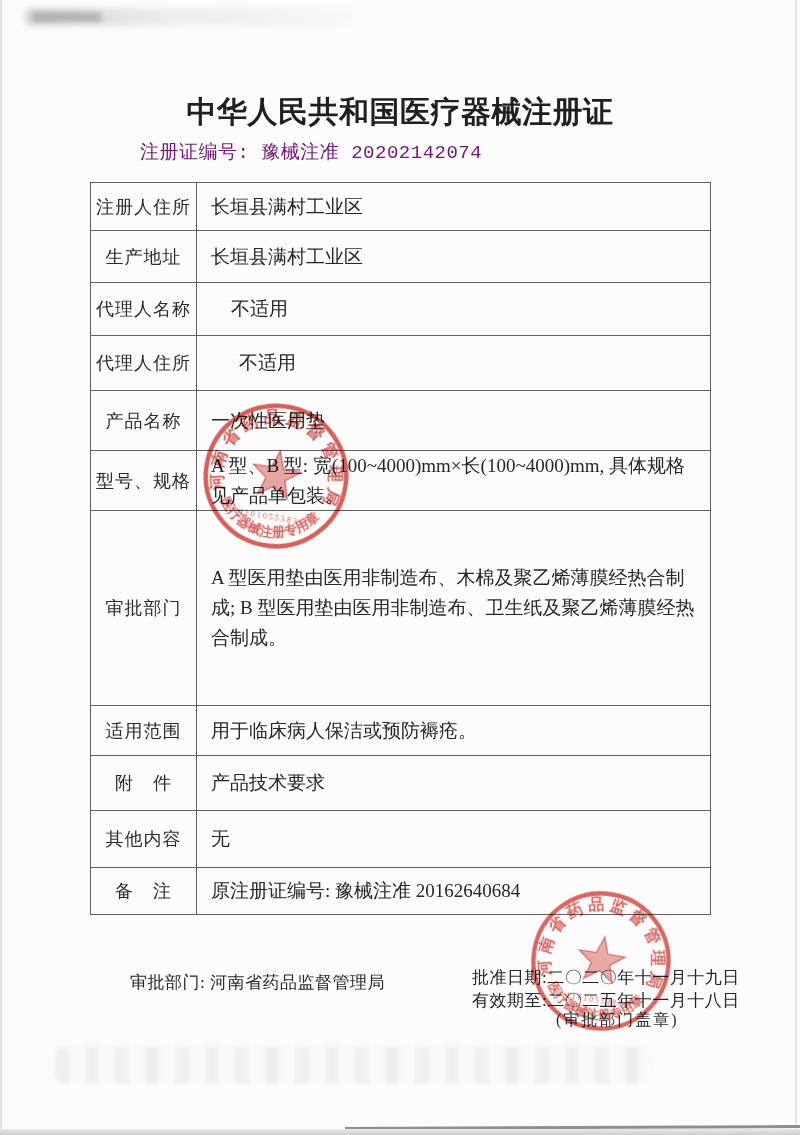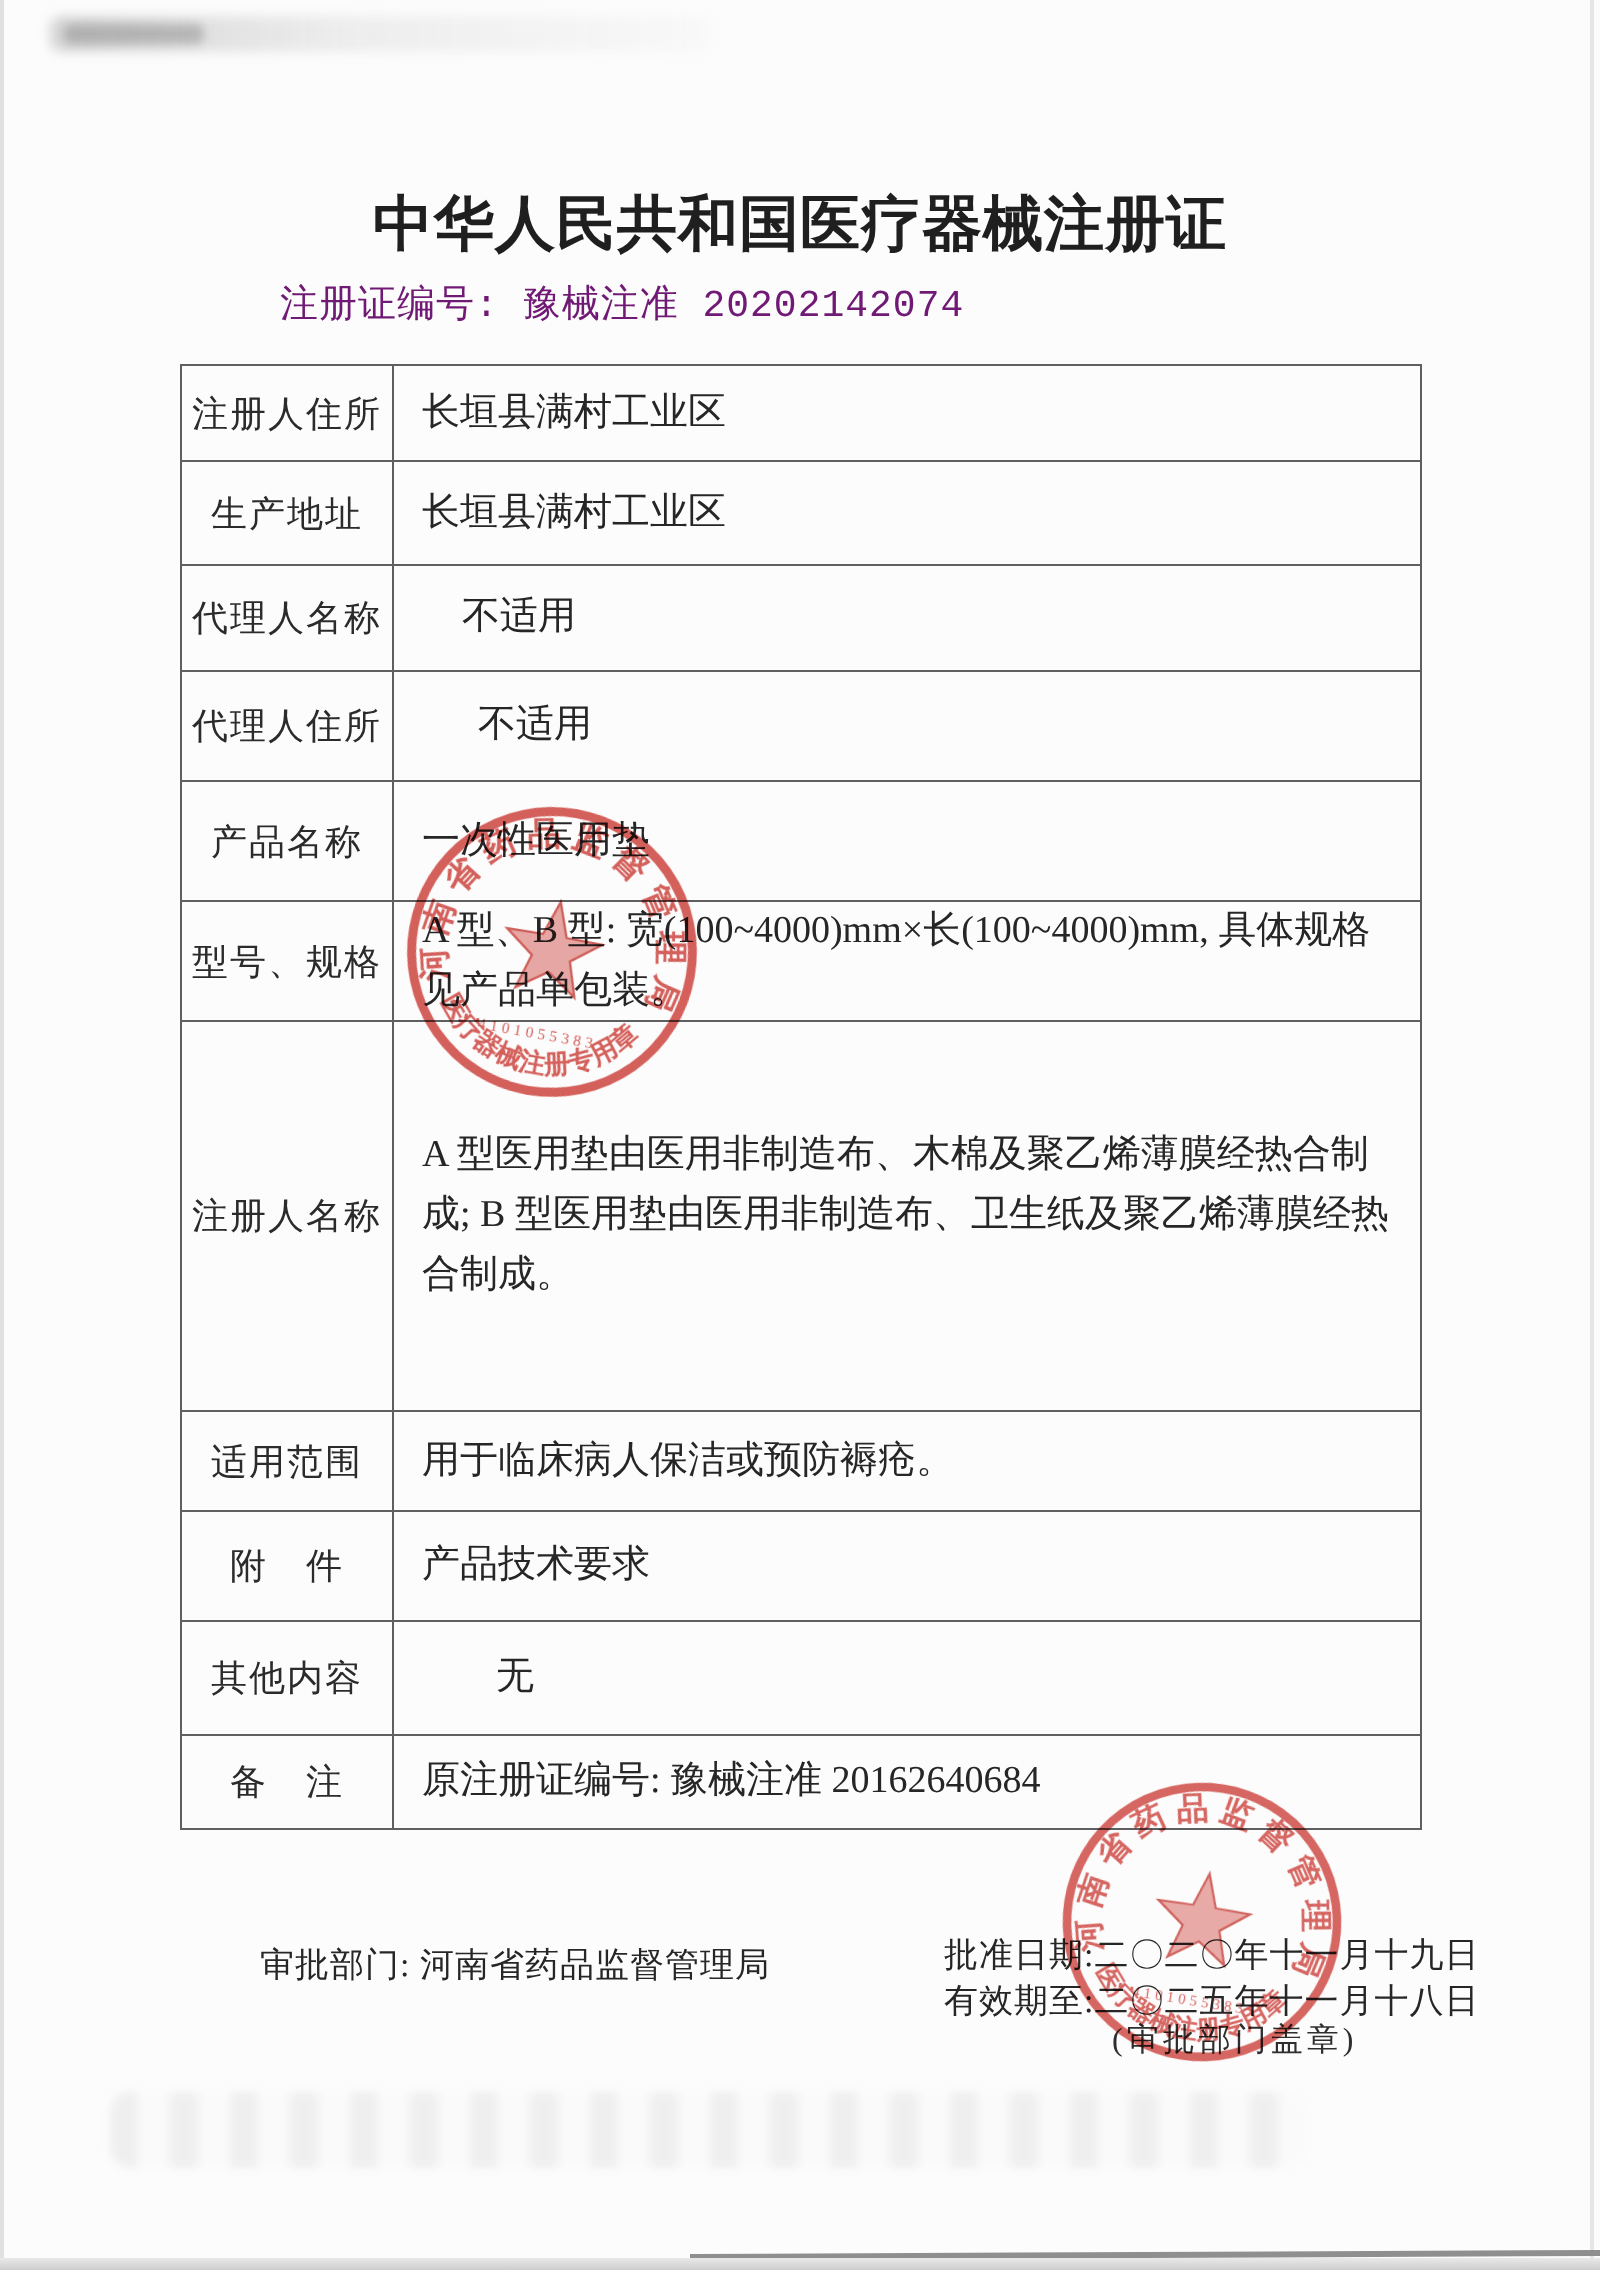--- a/index.html
+++ b/index.html
@@ -33,21 +33,21 @@
     text-align:center;font-size:18px;letter-spacing:1px;color:#2b2b2b;
     box-sizing:border-box;padding:0 4px;
   }
   .cell-value{
     flex:1;display:flex;align-items:center;
     padding:2px 10px 2px 14px;font-size:19px;line-height:30px;
     color:#262626;box-sizing:border-box;
   }
   .h1{height:50px;} .h2{height:48px;} .h3{height:52px;} .h4{height:53px;gap:20px;}
   .h5{height:55px;gap:28px;} .h6{height:60px;} .h7{height:60px;} .h8{height:195px;}
-  .h9{height:50px;} .h10{height:55px;} .h11{height:57px;gap:37px;} .h12{height:46px;}
+  .h9{height:50px;} .h10{height:55px;} .h11{height:57px;} .h12{height:46px;}
   
   .footer-dept{position:absolute;left:130px;top:971px;font-size:17px;letter-spacing:0.5px;}
   .footer-dates{position:absolute;left:472px;top:966px;font-size:17px;line-height:23px;letter-spacing:0.5px;}
   .seal-note{position:absolute;left:556px;top:1010px;font-size:16px;letter-spacing:2px;color:#2e2e2e;}
   
   .stamp{position:absolute;mix-blend-mode:multiply;filter:blur(0.35px);}
   .stamp-1{left:198px;top:398px;width:156px;height:156px;opacity:0.85;transform:rotate(10deg);}
   .stamp-2{left:526px;top:886px;width:150px;height:150px;opacity:0.82;transform:rotate(9deg);}
   .stamp svg{width:100%;height:100%;}
   .stamp text{font-family:"Liberation Serif","DejaVu Serif",serif;}
@@ -107,21 +107,21 @@
   </div>
   <div class="row h6">
     <div class="cell-label">产品名称</div>
     <div class="cell-value">一次性医用垫</div>
   </div>
   <div class="row h7">
     <div class="cell-label">型号、规格</div>
     <div class="cell-value">A 型、B 型: 宽(100~4000)mm×长(100~4000)mm, 具体规格见产品单包装。</div>
   </div>
   <div class="row h8">
-    <div class="cell-label">注册人名称</div>
+    <div class="cell-label">审批部门</div>
     <div class="cell-value">A 型医用垫由医用非制造布、木棉及聚乙烯薄膜经热合制成; B 型医用垫由医用非制造布、卫生纸及聚乙烯薄膜经热合制成。</div>
   </div>
   <div class="row h9">
     <div class="cell-label">适用范围</div>
     <div class="cell-value">用于临床病人保洁或预防褥疮。</div>
   </div>
   <div class="row h10">
     <div class="cell-label">附　件</div>
     <div class="cell-value">产品技术要求</div>
   </div>

